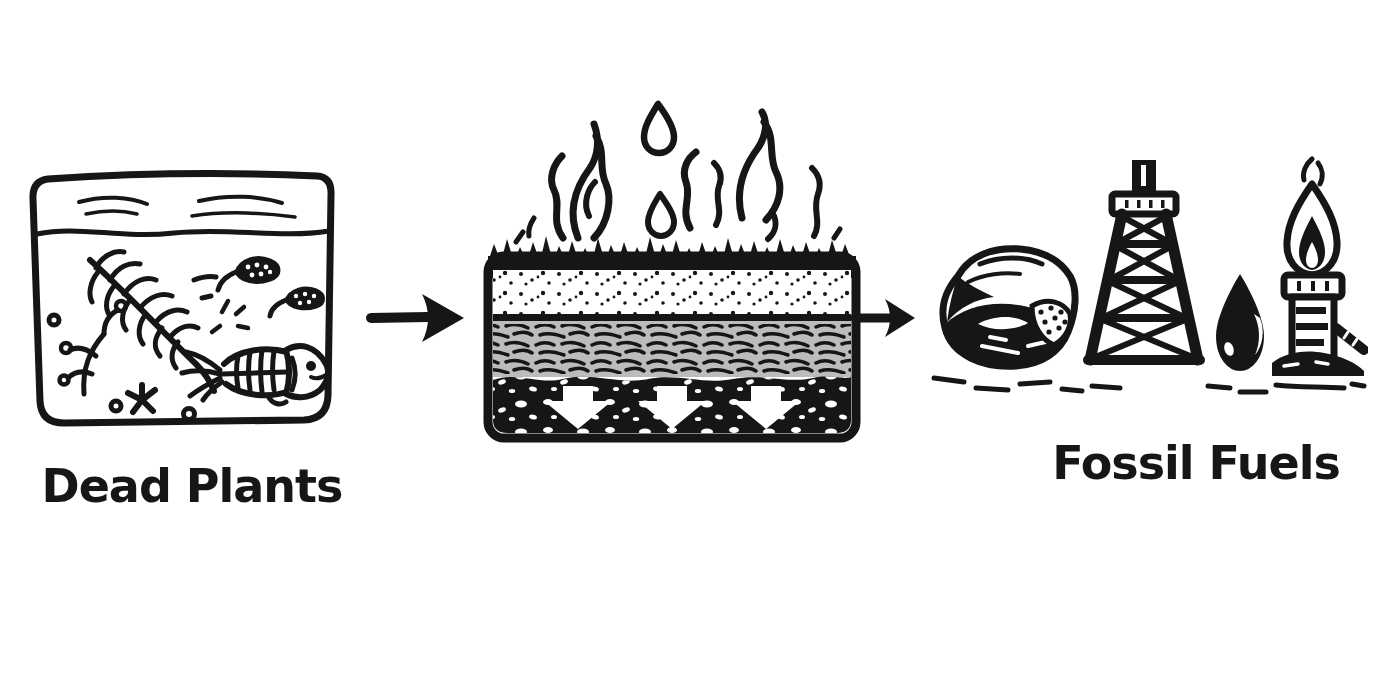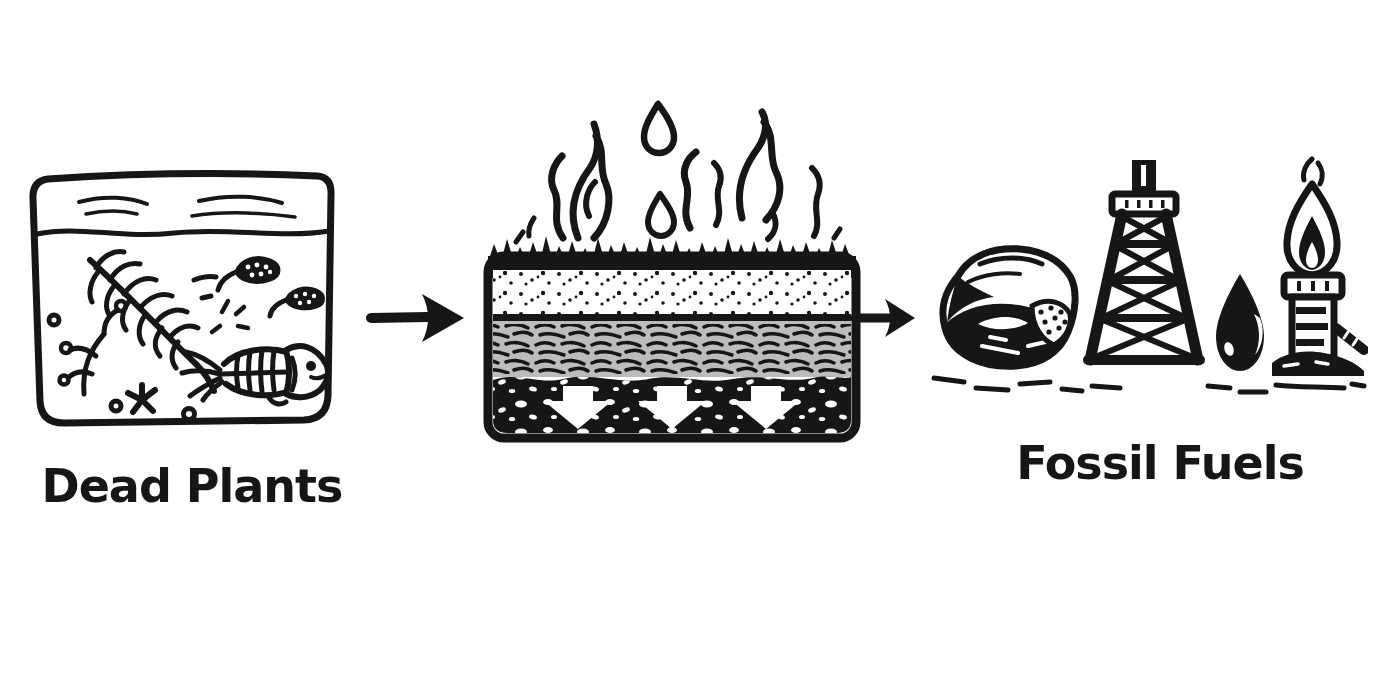--- a/index.html
+++ b/index.html
@@ -327,18 +327,18 @@
         <path d="M138,233 L158,235"></path>
         <path d="M168,230 L196,232"></path>
         <path d="M284,230 L306,232"></path>
         <path d="M316,236 L342,236"></path>
         <path d="M352,229 C376,232 398,230 420,232"></path>
         <path d="M428,228 L440,230"></path>
       </g>
     </svg>
   </div>
 
-  <div class="step-label" style="left:980px;top:435px;width:360px;">
+  <div class="step-label" style="left:1016px;top:435px;width:360px;">
     <span class="label-line">Fossil Fuels</span>
 
   </div>
 
 </div>
 
 </body></html>

